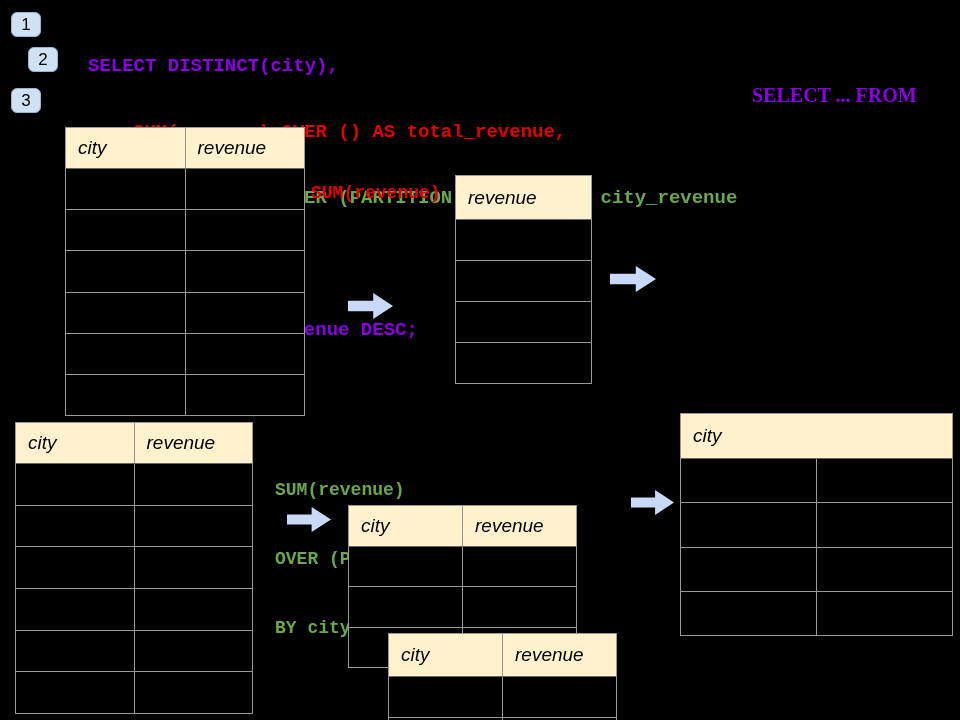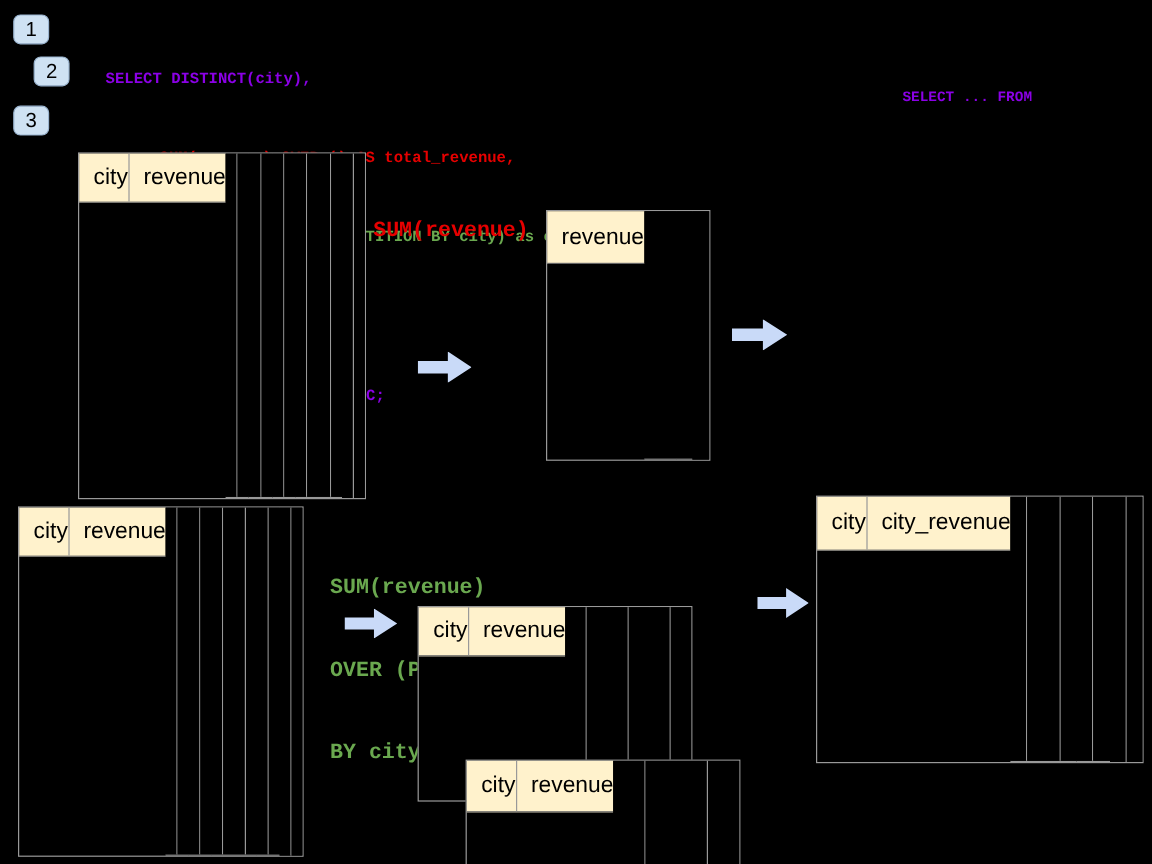--- a/index.html
+++ b/index.html
@@ -15,35 +15,35 @@
     background:#CFE2F3; border:1px solid #9AB4CF; border-radius:6px;
     display:flex; align-items:center; justify-content:center;
     font-size:17px; color:#000; box-sizing:border-box;
   }
   #badge-1 { left:11px; top:12px; }
   #badge-2 { left:28px; top:47px; }
   #badge-3 { left:11px; top:88px; }
 
   
   .code { font-family:"Liberation Mono","DejaVu Sans Mono",monospace; font-weight:bold; white-space:pre; }
-  #sql-block { position:absolute; left:88px; top:11px; font-size:13px; line-height:22px; }
+  #sql-block { position:absolute; left:88px; top:11px; font-size:19px; line-height:22px; }
   #sql-block .ind1 { margin-left:45px; }
   #sql-block .ind2 { margin-left:22px; }
   .c-purple { color:#8B00E6; }
   .c-red    { color:#E60000; }
   .c-green  { color:#6AA84F; }
 
-  #side-note { position:absolute; left:752px; top:31px; font-size:12px; line-height:20px; }
+  #side-note { position:absolute; left:752px; top:45px; font-size:20px; line-height:20px;font-family:Liberation Serif, serif; }
   #annot-total { position:absolute; left:311px; top:136px; font-size:18px; line-height:23px; }
   #annot-partition { position:absolute; left:275px; top:433px; font-size:18px; line-height:23px; }
 
   
   .dtable {
-    position:absolute; display:flex; flex-direction:row;
-    border:1px solid #999; background:#000; box-sizing:border-box;
+    position:absolute; display:flex; flex-direction:column;
+    border:1px solid #999; background:#000; box-sizing:border-box;font-style:italic;
   }
   .thead { display:flex; flex:none; height:40px; background:#FFF2CC; border-bottom:1px solid #666; }
   .th {
     flex:1; display:flex; align-items:center; padding-left:12px;
     font-size:19px; color:#000; border-right:1px solid #999; box-sizing:border-box;
   }
   .th:last-child { border-right:none; }
   .trow { flex:1; display:flex; border-bottom:1px solid #999; }
   .trow:last-child { border-bottom:none; }
   .td { flex:1; border-right:1px solid #999; background:#000; }
@@ -205,21 +205,20 @@
         <div class="td"></div>
       </div>
       <div class="trow">
         <div class="td"></div>
         <div class="td"></div>
       </div>
     </div>
   <div class="dtable" id="t-result">
       <div class="thead">
         <div class="th">city</div>
-        <div class="th">city_revenue</div>
       </div>
       <div class="trow">
         <div class="td"></div>
         <div class="td"></div>
       </div>
       <div class="trow">
         <div class="td"></div>
         <div class="td"></div>
       </div>
       <div class="trow">

